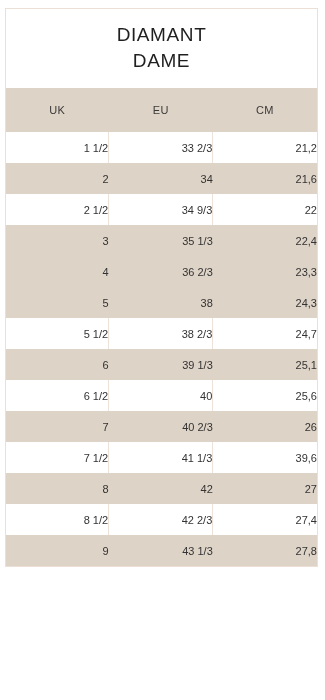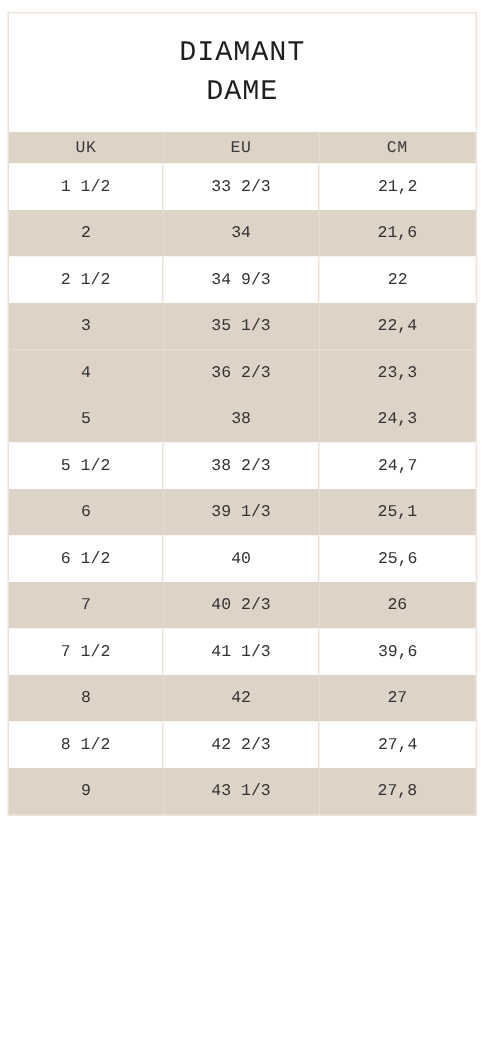--- a/index.html
+++ b/index.html
@@ -16,21 +16,20 @@
   }
 
   .chart-frame {
     position: absolute;
     left: 5px;
     top: 8px;
     width: 313px;
     box-sizing: border-box;
     border: 1px solid #ecdfd6;
     background: #ffffff;
-    font-family: Liberation Mono, monospace;
   }
 
   .title-block {
     padding: 13px 8px 14px 8px;
     text-align: center;
     background: #ffffff;
   }
   .title-line {
     display: block;
     font-size: 19px;
@@ -45,32 +44,32 @@
     border-collapse: collapse;
     table-layout: fixed;
   }
 
   table.size-table th {
     background: #ded3c7;
     color: #3a3a3a;
     font-size: 11px;
     font-weight: 400;
     letter-spacing: 0.4px;
-    height: 21px;
+    height: 44px;
     text-align: center;
     border: none;
     padding: 0;
   }
 
   table.size-table td {
     font-size: 11px;
     font-weight: 400;
     color: #333333;
     height: 31px;
-    text-align: center;
+    text-align: right;
     padding: 0;
     border: none;
   }
 
   table.size-table tbody tr.row-odd td {
     background: #ffffff;
     border-left: 1px solid #ece2d9;
   }
   table.size-table tbody tr.row-odd td:first-child {
     border-left: none;

